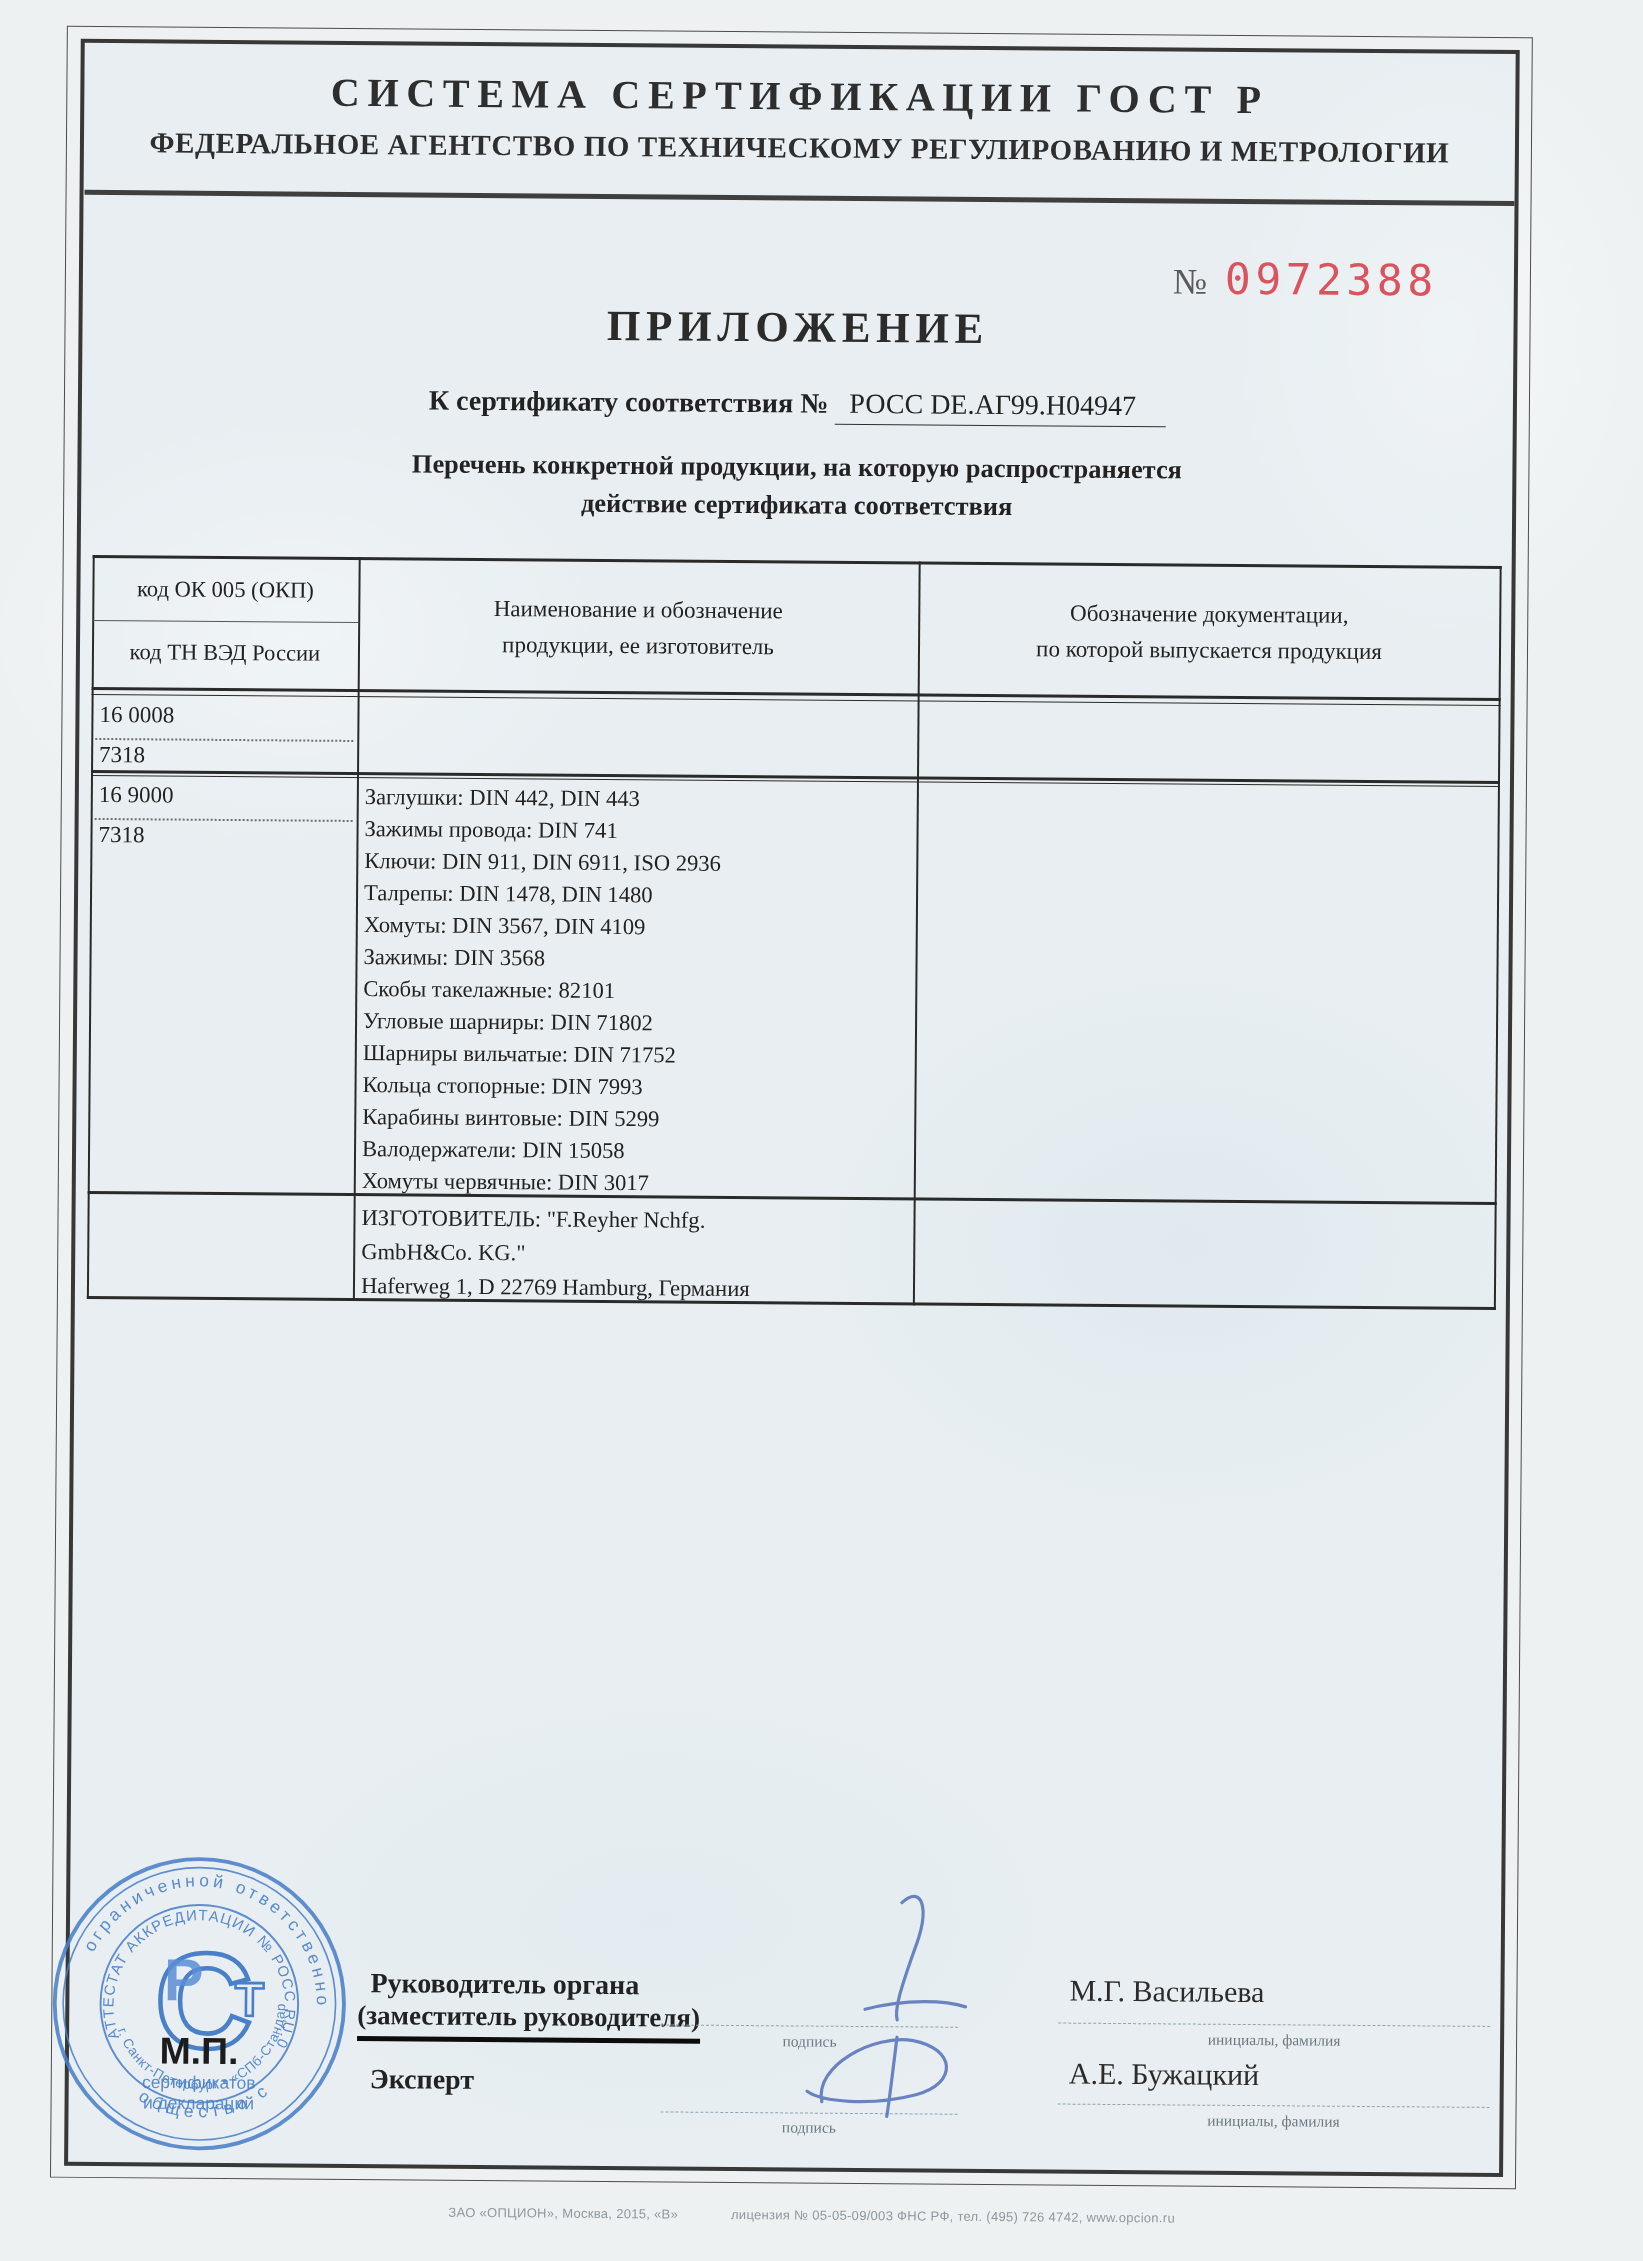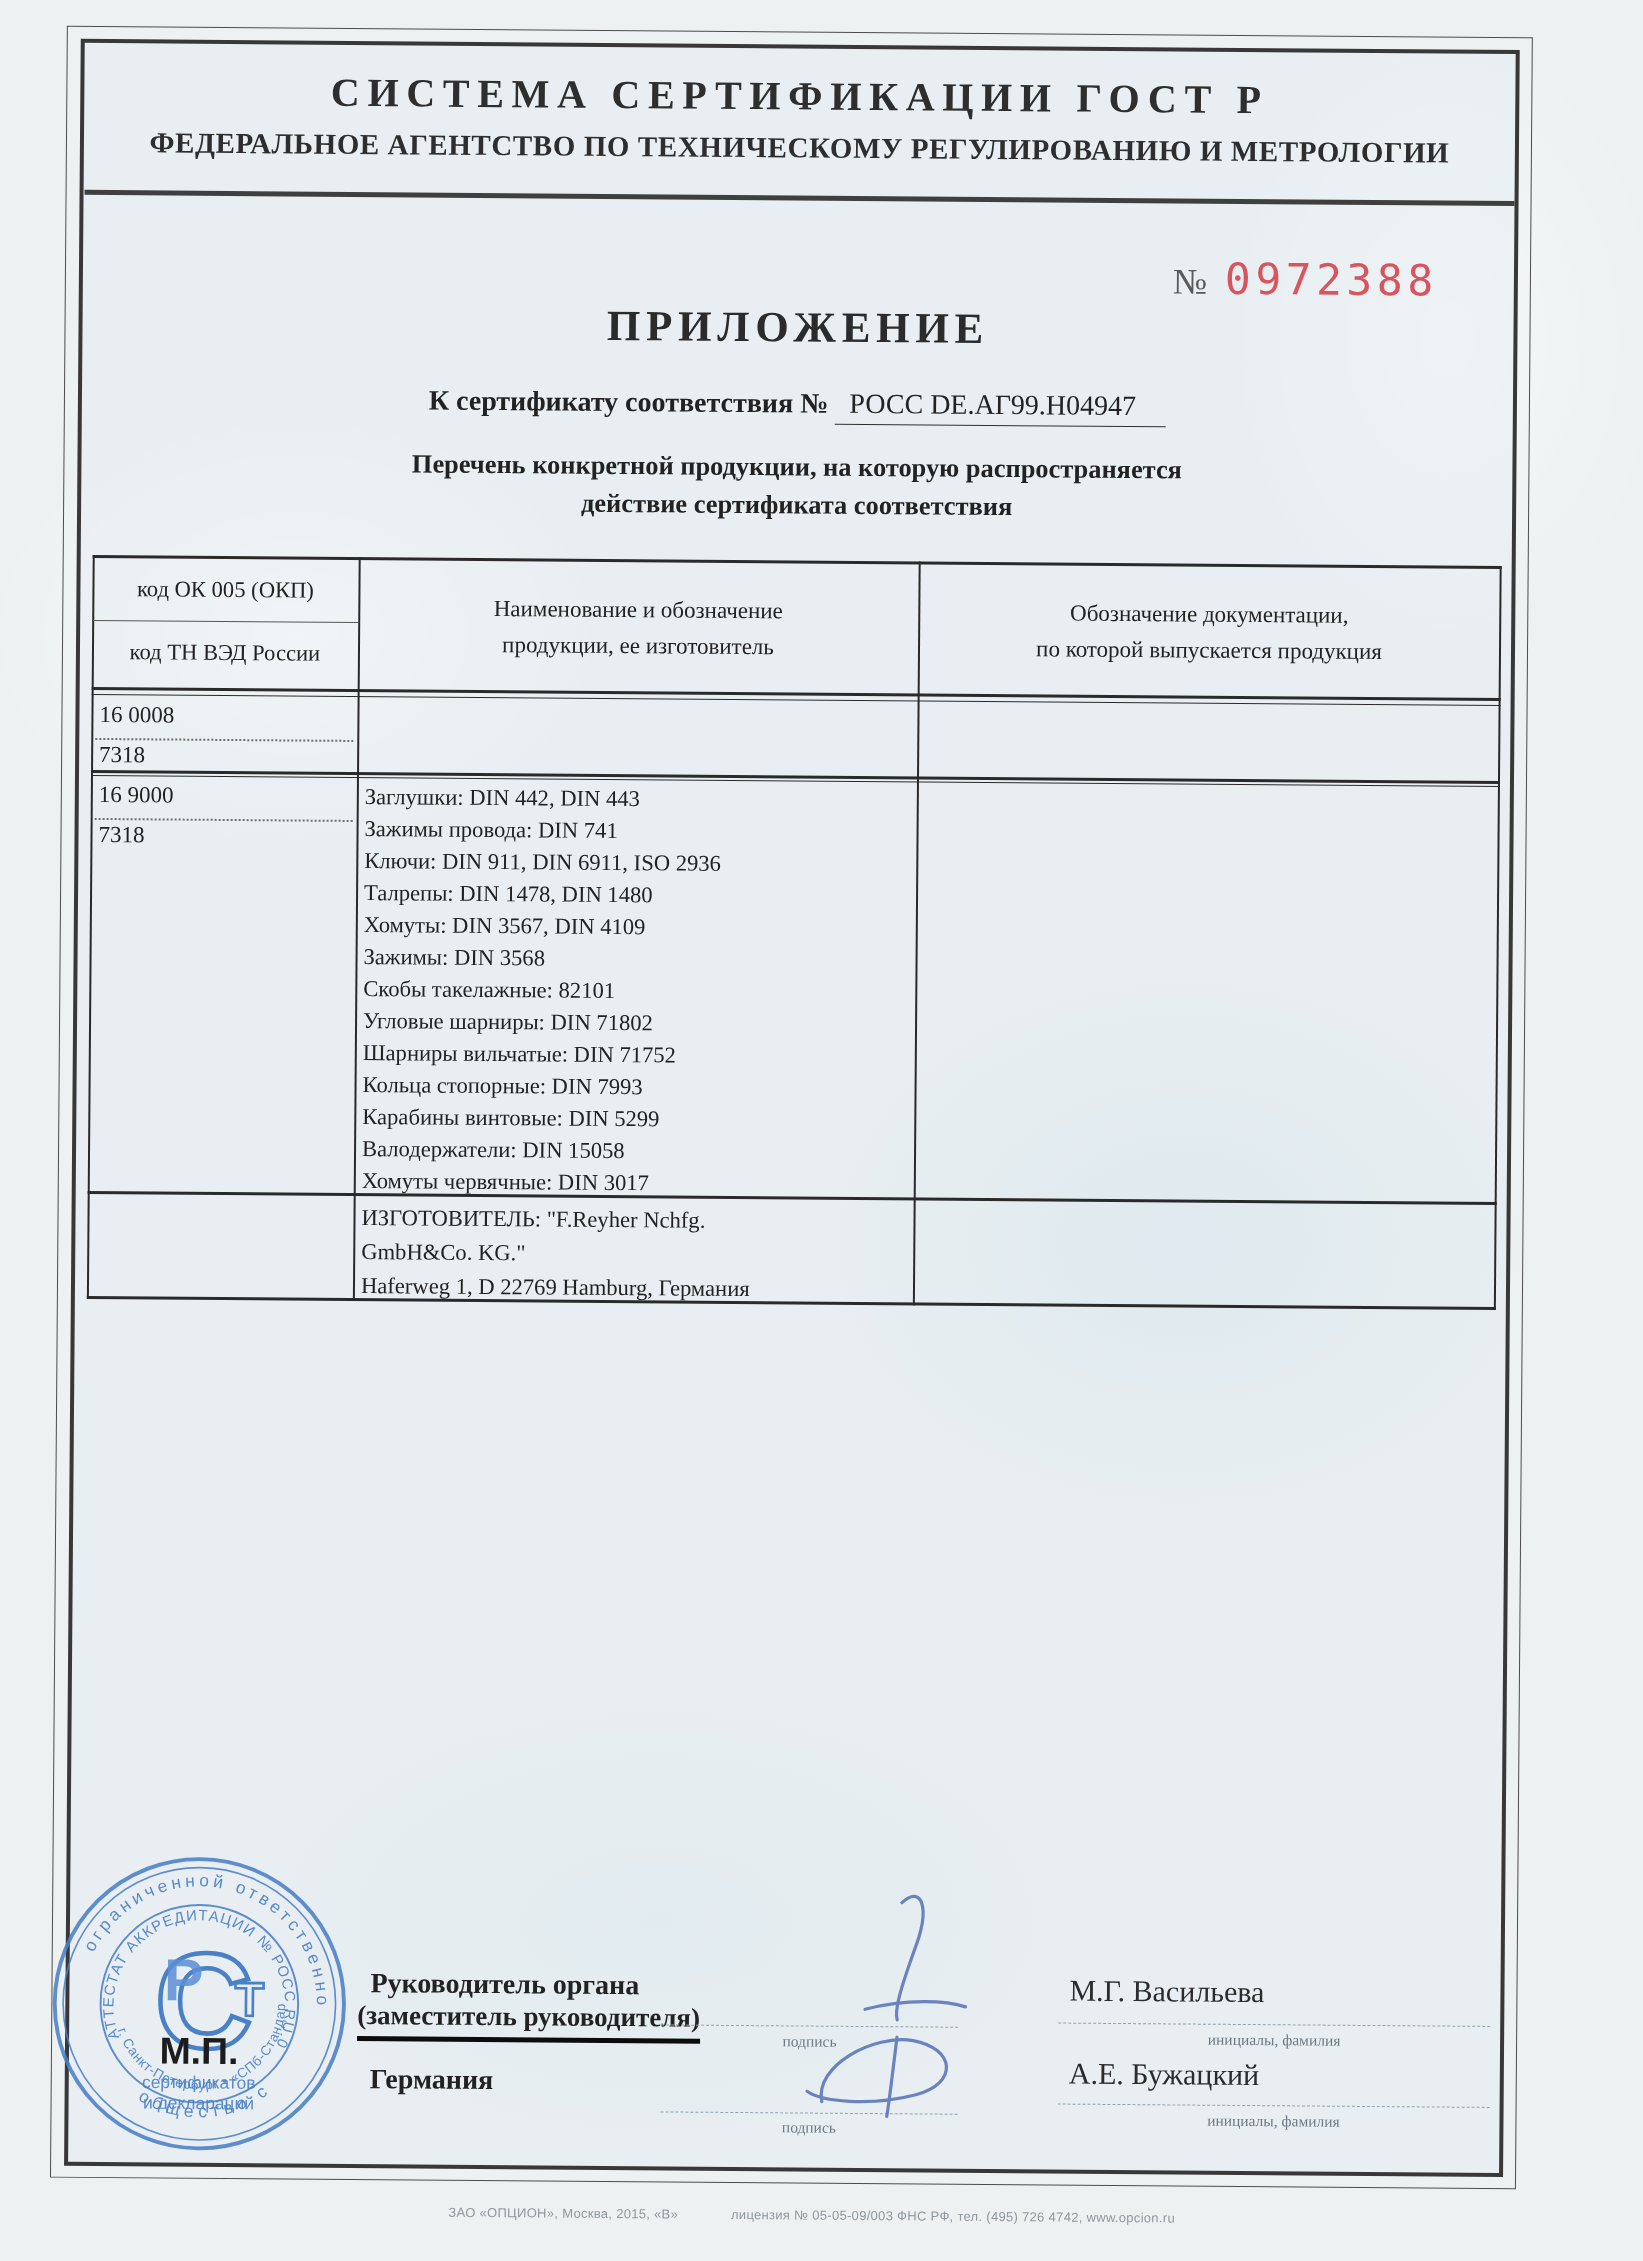--- a/index.html
+++ b/index.html
@@ -182,21 +182,21 @@
       <text x="182" y="232" font-size="92" fill="#5b8fd6" opacity="0.85">Р</text>
       <text x="292" y="255" font-size="74" fill="none" stroke="#4a80c8" stroke-width="4">Т</text>
     </g>
     <text x="237" y="330" text-anchor="middle" font-family="Liberation Serif, serif" font-weight="bold" font-size="58" fill="#1c1c1c">М.П.</text>
     <text x="237" y="368" text-anchor="middle" font-size="27" fill="#4a80c8" opacity="0.9">сертификатов</text>
     <text x="237" y="400" text-anchor="middle" font-size="27" fill="#4a80c8" opacity="0.9">и деклараций</text>
   </svg>
 
   <div class="abs role1">Руководитель органа</div>
   <div class="abs role1b">(заместитель руководителя)</div>
-  <div class="abs role2">Германия</div>
+  <div class="abs role2">Эксперт</div>
 
   <div class="sig-line" style="left:670px; top:2025px; width:297px;"></div>
   <div class="cap" style="left:670px; top:2032px; width:297px;">подпись</div>
   <div class="sig-line" style="left:670px; top:2112px; width:297px;"></div>
   <div class="cap" style="left:670px; top:2118px; width:297px;">подпись</div>
 
   <div class="name" style="left:1078px; top:1971px;">М.Г. Васильева</div>
   <div class="sig-line" style="left:1067px; top:2020px; width:432px;"></div>
   <div class="cap" style="left:1067px; top:2027px; width:432px;">инициалы, фамилия</div>
 

